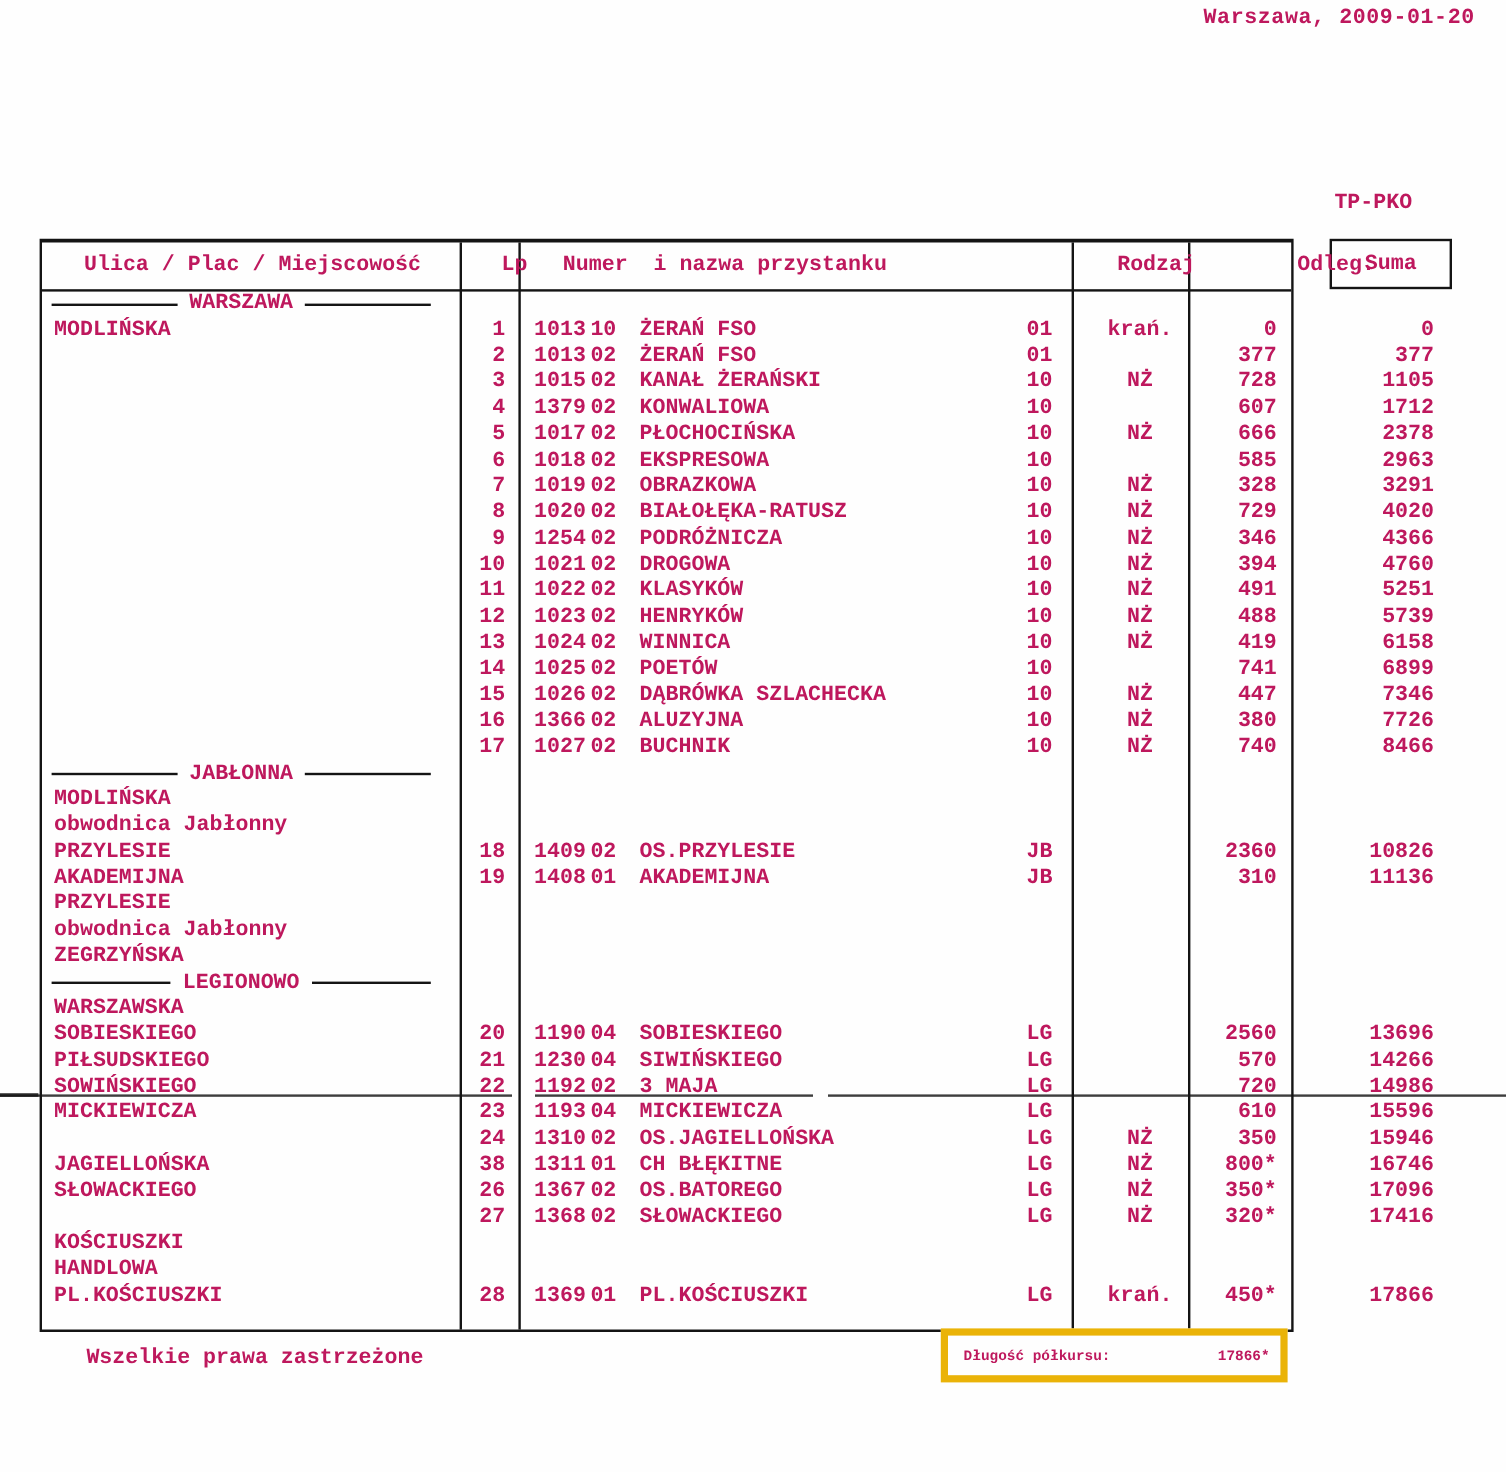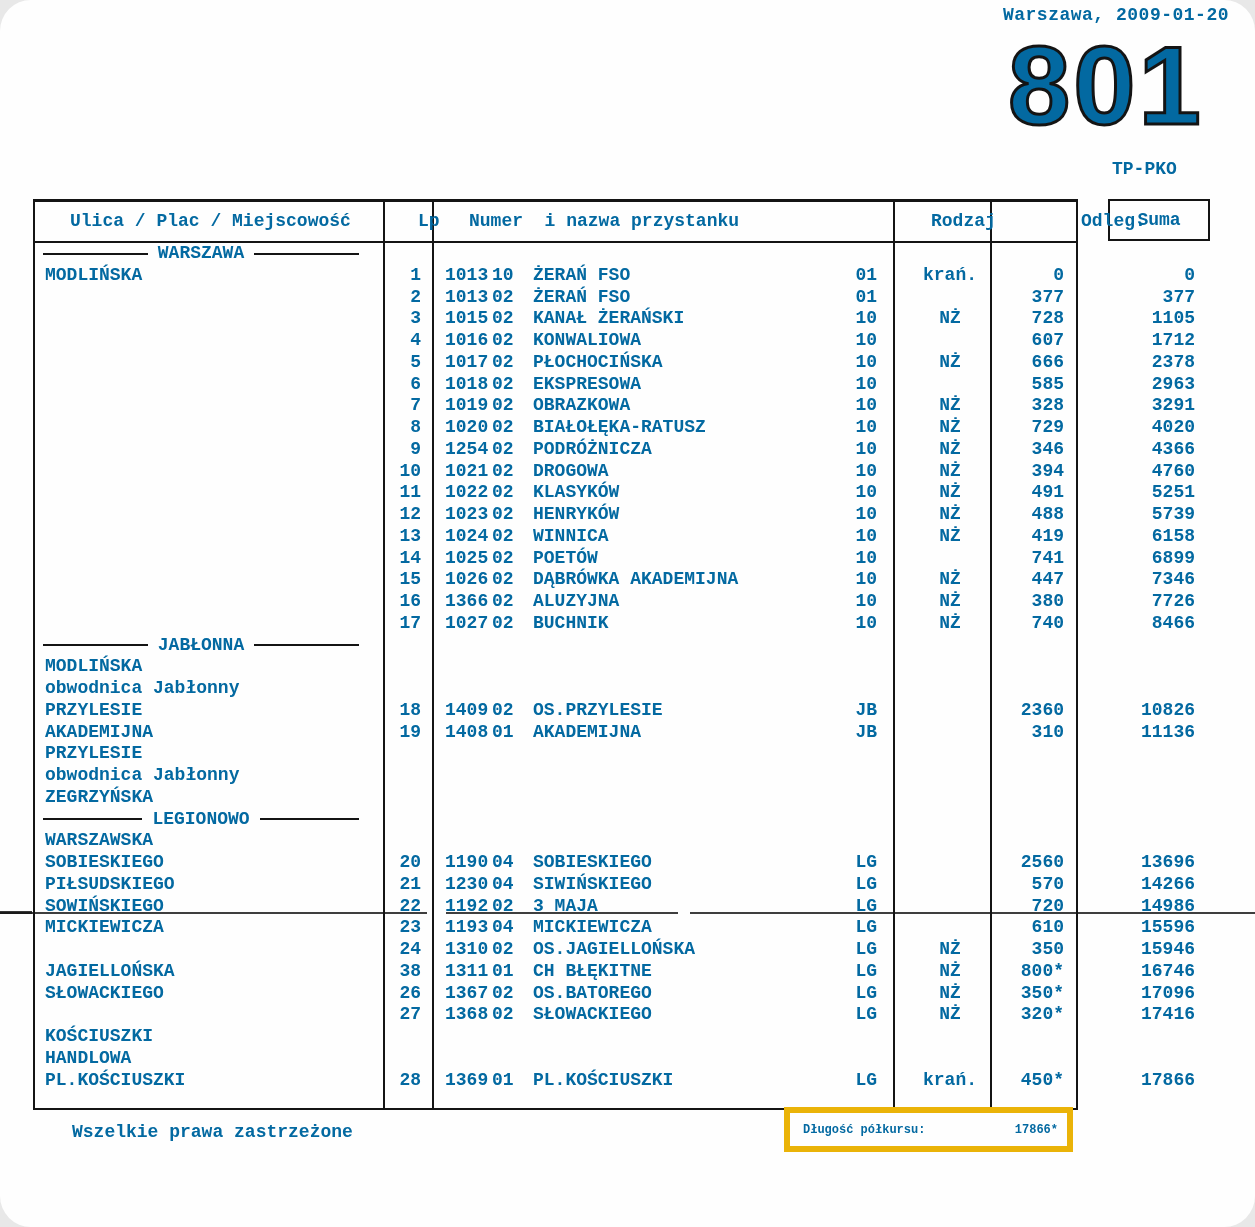--- a/index.html
+++ b/index.html
@@ -1,19 +1,19 @@
 <!DOCTYPE html>
 <html><head>
 <meta charset="utf-8">
 <style>
   html,body{margin:0;padding:0;background:#e8e8e8;}
   .page{
     position:relative;width:1255px;height:1227px;background:#fefefe;
     font-family:"Liberation Mono","DejaVu Sans Mono",monospace;
-    font-weight:700;color:#0369a1;overflow:hidden;border-radius:31px;
+    font-weight:700;color:#be185d;overflow:hidden;
   }
   .date-line{position:absolute;top:5px;right:26px;font-size:18px;letter-spacing:.5px;white-space:pre;}
   .route-number{
     position:absolute;top:30px;left:1008px;line-height:1;
     font-family:"Liberation Sans","DejaVu Sans",sans-serif;
     font-size:112px;font-weight:700;letter-spacing:3px;
     -webkit-text-stroke:3px #141414;
   }
   .route-code{position:absolute;top:159px;left:1112px;font-size:18px;white-space:pre;}
 
@@ -61,21 +61,20 @@
     background:linear-gradient(90deg,#141414 0 34%,transparent 34% 35.5%,#141414 35.5% 54%,transparent 54% 55%,#141414 55% 100%);
   }
   .fold-smudge{position:absolute;left:0;top:911px;width:32px;height:3px;background:#141414;z-index:5;opacity:.85;}
 </style>
 </head>
 <body>
 
 <div class="page">
 
   <div class="date-line">Warszawa, 2009-01-20</div>
-  <div class="route-number">801</div>
   <div class="route-code">TP-PKO</div>
 
   <div class="suma-box">
     <span>Suma</span>
   </div>
 
   <div class="main-table">
     <div class="vline vl1"></div>
     <div class="vline vl2"></div>
     <div class="vline vl3"></div>
@@ -87,32 +86,32 @@
       <span class="th th-stop">Numer  i nazwa przystanku</span>
       <span class="th th-kind">Rodzaj</span>
       <span class="th th-dist">Odleg.</span>
     </div>
 
     <div class="tbody">
         <div class="trow section-row"><span class="dashline"></span><span class="section-label">WARSZAWA</span><span class="dashline"></span></div>
         <div class="trow"><span class="cell c-street">MODLIŃSKA</span><span class="cell c-lp">1</span><span class="cell c-num">1013</span><span class="cell c-sub">10</span><span class="cell c-stop">ŻERAŃ FSO</span><span class="cell c-code">01</span><span class="cell c-rodzaj">krań.</span><span class="cell c-odleg">0</span><span class="cell c-suma">0</span></div>
         <div class="trow"><span class="cell c-street"></span><span class="cell c-lp">2</span><span class="cell c-num">1013</span><span class="cell c-sub">02</span><span class="cell c-stop">ŻERAŃ FSO</span><span class="cell c-code">01</span><span class="cell c-rodzaj"></span><span class="cell c-odleg">377</span><span class="cell c-suma">377</span></div>
         <div class="trow"><span class="cell c-street"></span><span class="cell c-lp">3</span><span class="cell c-num">1015</span><span class="cell c-sub">02</span><span class="cell c-stop">KANAŁ ŻERAŃSKI</span><span class="cell c-code">10</span><span class="cell c-rodzaj">NŻ</span><span class="cell c-odleg">728</span><span class="cell c-suma">1105</span></div>
-        <div class="trow"><span class="cell c-street"></span><span class="cell c-lp">4</span><span class="cell c-num">1016</span><span class="cell c-sub">02</span><span class="cell c-stop">KONWALIOWA</span><span class="cell c-code">10</span><span class="cell c-rodzaj"></span><span class="cell c-odleg">607</span><span class="cell c-suma">1712</span></div>
+        <div class="trow"><span class="cell c-street"></span><span class="cell c-lp">4</span><span class="cell c-num">1379</span><span class="cell c-sub">02</span><span class="cell c-stop">KONWALIOWA</span><span class="cell c-code">10</span><span class="cell c-rodzaj"></span><span class="cell c-odleg">607</span><span class="cell c-suma">1712</span></div>
         <div class="trow"><span class="cell c-street"></span><span class="cell c-lp">5</span><span class="cell c-num">1017</span><span class="cell c-sub">02</span><span class="cell c-stop">PŁOCHOCIŃSKA</span><span class="cell c-code">10</span><span class="cell c-rodzaj">NŻ</span><span class="cell c-odleg">666</span><span class="cell c-suma">2378</span></div>
         <div class="trow"><span class="cell c-street"></span><span class="cell c-lp">6</span><span class="cell c-num">1018</span><span class="cell c-sub">02</span><span class="cell c-stop">EKSPRESOWA</span><span class="cell c-code">10</span><span class="cell c-rodzaj"></span><span class="cell c-odleg">585</span><span class="cell c-suma">2963</span></div>
         <div class="trow"><span class="cell c-street"></span><span class="cell c-lp">7</span><span class="cell c-num">1019</span><span class="cell c-sub">02</span><span class="cell c-stop">OBRAZKOWA</span><span class="cell c-code">10</span><span class="cell c-rodzaj">NŻ</span><span class="cell c-odleg">328</span><span class="cell c-suma">3291</span></div>
         <div class="trow"><span class="cell c-street"></span><span class="cell c-lp">8</span><span class="cell c-num">1020</span><span class="cell c-sub">02</span><span class="cell c-stop">BIAŁOŁĘKA-RATUSZ</span><span class="cell c-code">10</span><span class="cell c-rodzaj">NŻ</span><span class="cell c-odleg">729</span><span class="cell c-suma">4020</span></div>
         <div class="trow"><span class="cell c-street"></span><span class="cell c-lp">9</span><span class="cell c-num">1254</span><span class="cell c-sub">02</span><span class="cell c-stop">PODRÓŻNICZA</span><span class="cell c-code">10</span><span class="cell c-rodzaj">NŻ</span><span class="cell c-odleg">346</span><span class="cell c-suma">4366</span></div>
         <div class="trow"><span class="cell c-street"></span><span class="cell c-lp">10</span><span class="cell c-num">1021</span><span class="cell c-sub">02</span><span class="cell c-stop">DROGOWA</span><span class="cell c-code">10</span><span class="cell c-rodzaj">NŻ</span><span class="cell c-odleg">394</span><span class="cell c-suma">4760</span></div>
         <div class="trow"><span class="cell c-street"></span><span class="cell c-lp">11</span><span class="cell c-num">1022</span><span class="cell c-sub">02</span><span class="cell c-stop">KLASYKÓW</span><span class="cell c-code">10</span><span class="cell c-rodzaj">NŻ</span><span class="cell c-odleg">491</span><span class="cell c-suma">5251</span></div>
         <div class="trow"><span class="cell c-street"></span><span class="cell c-lp">12</span><span class="cell c-num">1023</span><span class="cell c-sub">02</span><span class="cell c-stop">HENRYKÓW</span><span class="cell c-code">10</span><span class="cell c-rodzaj">NŻ</span><span class="cell c-odleg">488</span><span class="cell c-suma">5739</span></div>
         <div class="trow"><span class="cell c-street"></span><span class="cell c-lp">13</span><span class="cell c-num">1024</span><span class="cell c-sub">02</span><span class="cell c-stop">WINNICA</span><span class="cell c-code">10</span><span class="cell c-rodzaj">NŻ</span><span class="cell c-odleg">419</span><span class="cell c-suma">6158</span></div>
         <div class="trow"><span class="cell c-street"></span><span class="cell c-lp">14</span><span class="cell c-num">1025</span><span class="cell c-sub">02</span><span class="cell c-stop">POETÓW</span><span class="cell c-code">10</span><span class="cell c-rodzaj"></span><span class="cell c-odleg">741</span><span class="cell c-suma">6899</span></div>
-        <div class="trow"><span class="cell c-street"></span><span class="cell c-lp">15</span><span class="cell c-num">1026</span><span class="cell c-sub">02</span><span class="cell c-stop">DĄBRÓWKA AKADEMIJNA</span><span class="cell c-code">10</span><span class="cell c-rodzaj">NŻ</span><span class="cell c-odleg">447</span><span class="cell c-suma">7346</span></div>
+        <div class="trow"><span class="cell c-street"></span><span class="cell c-lp">15</span><span class="cell c-num">1026</span><span class="cell c-sub">02</span><span class="cell c-stop">DĄBRÓWKA SZLACHECKA</span><span class="cell c-code">10</span><span class="cell c-rodzaj">NŻ</span><span class="cell c-odleg">447</span><span class="cell c-suma">7346</span></div>
         <div class="trow"><span class="cell c-street"></span><span class="cell c-lp">16</span><span class="cell c-num">1366</span><span class="cell c-sub">02</span><span class="cell c-stop">ALUZYJNA</span><span class="cell c-code">10</span><span class="cell c-rodzaj">NŻ</span><span class="cell c-odleg">380</span><span class="cell c-suma">7726</span></div>
         <div class="trow"><span class="cell c-street"></span><span class="cell c-lp">17</span><span class="cell c-num">1027</span><span class="cell c-sub">02</span><span class="cell c-stop">BUCHNIK</span><span class="cell c-code">10</span><span class="cell c-rodzaj">NŻ</span><span class="cell c-odleg">740</span><span class="cell c-suma">8466</span></div>
         <div class="trow section-row"><span class="dashline"></span><span class="section-label">JABŁONNA</span><span class="dashline"></span></div>
         <div class="trow"><span class="cell c-street">MODLIŃSKA</span></div>
         <div class="trow"><span class="cell c-street">obwodnica Jabłonny</span></div>
         <div class="trow"><span class="cell c-street">PRZYLESIE</span><span class="cell c-lp">18</span><span class="cell c-num">1409</span><span class="cell c-sub">02</span><span class="cell c-stop">OS.PRZYLESIE</span><span class="cell c-code">JB</span><span class="cell c-rodzaj"></span><span class="cell c-odleg">2360</span><span class="cell c-suma">10826</span></div>
         <div class="trow"><span class="cell c-street">AKADEMIJNA</span><span class="cell c-lp">19</span><span class="cell c-num">1408</span><span class="cell c-sub">01</span><span class="cell c-stop">AKADEMIJNA</span><span class="cell c-code">JB</span><span class="cell c-rodzaj"></span><span class="cell c-odleg">310</span><span class="cell c-suma">11136</span></div>
         <div class="trow"><span class="cell c-street">PRZYLESIE</span></div>
         <div class="trow"><span class="cell c-street">obwodnica Jabłonny</span></div>
         <div class="trow"><span class="cell c-street">ZEGRZYŃSKA</span></div>

